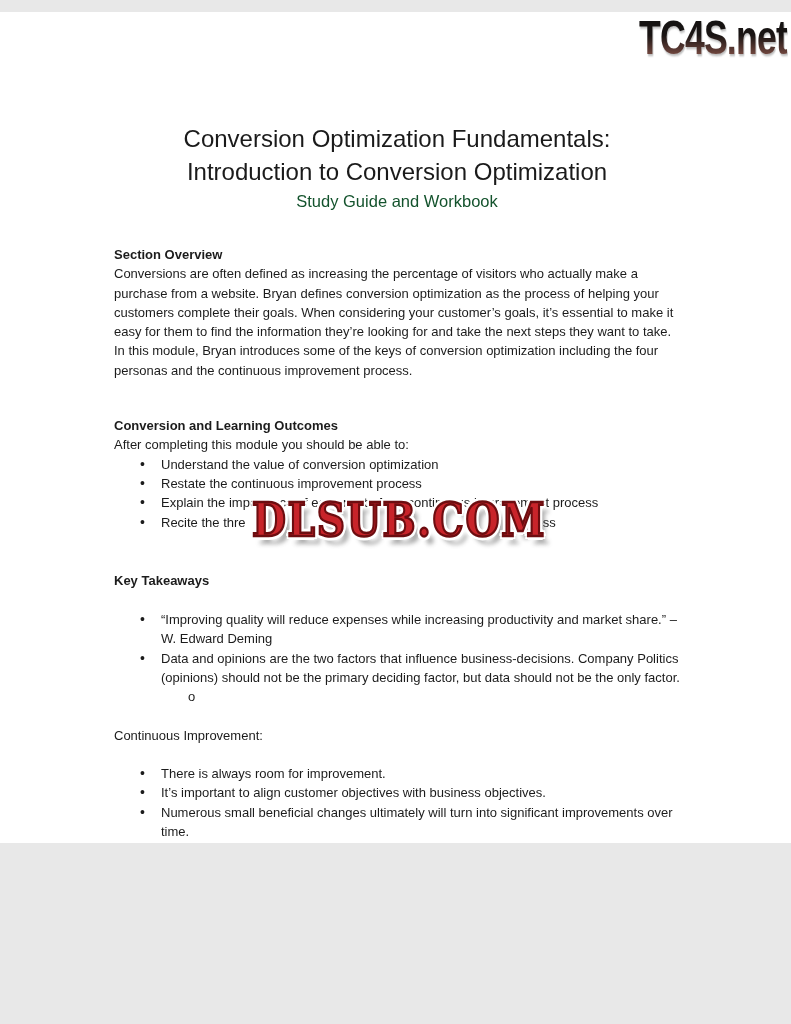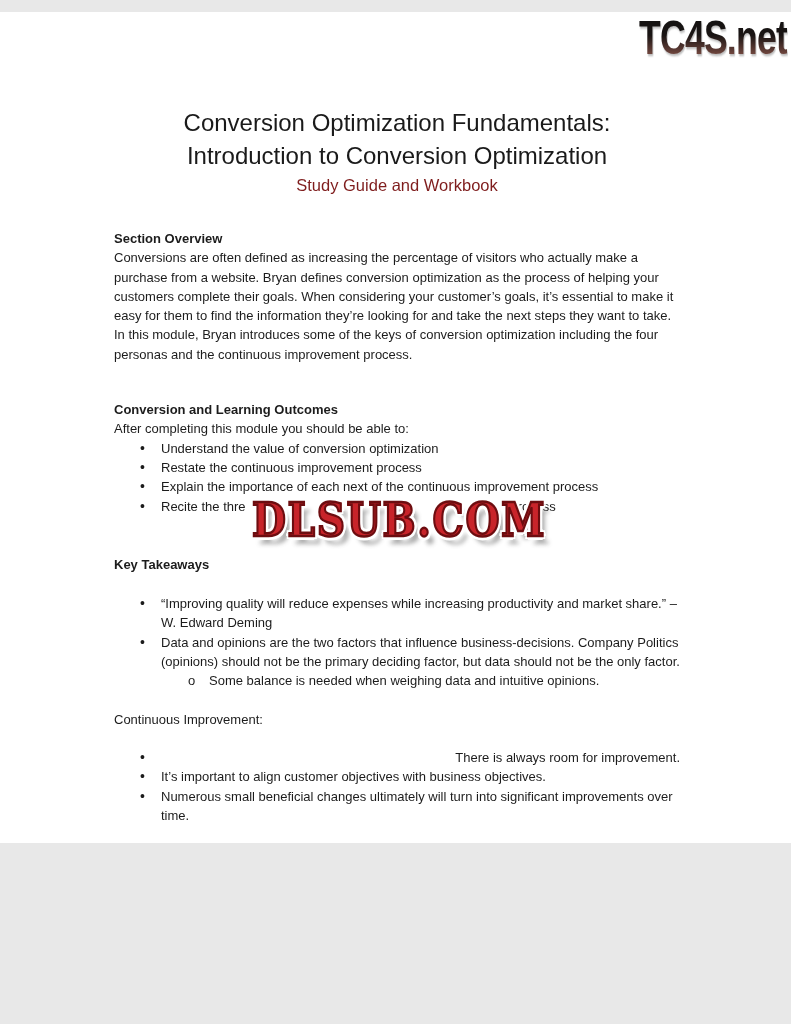--- a/index.html
+++ b/index.html
@@ -25,34 +25,34 @@
     background:linear-gradient(180deg,#101010 0%, #1a1514 45%, #6e453d 80%, #a47a70 100%);
     -webkit-background-clip:text;
     background-clip:text;
     color:transparent;
     transform:scaleX(0.74);
     transform-origin:right center;
     filter:drop-shadow(1px 2px 1px rgba(0,0,0,0.28));
   }
 
   
-  .content { position:absolute; left:114px; top:0; width:566px; }
+  .content { position:absolute; left:114px; top:16px; width:566px; }
   .title-block { padding-top:95px; text-align:center; }
   .title-main { font-size:24px; line-height:32.5px; font-weight:400; color:#1a1a1a; }
-  .title-sub  { font-size:16.5px; line-height:27px; color:#7f1d1d; }
+  .title-sub  { font-size:16.5px; line-height:27px; color:#14532d; }
 
   
   .body-txt { font-size:13px; line-height:19.3px; }
   .h-bold { font-weight:700; }
   .mt-sec   { margin-top:30px; }
   .mt-obj   { margin-top:36px; }
   .mt-kt    { margin-top:39px; }
   .mt-kt-b  { margin-top:20px; }
   .mt-ci    { margin-top:19px; }
-  .mt-ci-b  { margin-top:19px;text-align:right; }
+  .mt-ci-b  { margin-top:19px; }
 
   .bullet-row { display:flex; }
   .bullet-row .marker { flex:0 0 21px; margin-left:26px; text-align:left; }
   .bullet-row .marker::before { content:"\2022"; font-size:14px; }
   .bullet-row.sub .marker { flex:0 0 21px; margin-left:74px; }
   .bullet-row.sub .marker::before { content:"o"; font-size:13px; }
   .b-text { flex:1 1 auto; }
   .wm-gap { display:inline-block; width:272px; }
 
   
@@ -143,21 +143,20 @@
     <div class="bullet-row body-txt mt-kt-b">
       <span class="marker"></span>
       <div class="b-text">“Improving quality will reduce expenses while increasing productivity and market share.” –W. Edward Deming</div>
     </div>
     <div class="bullet-row body-txt">
       <span class="marker"></span>
       <div class="b-text">Data and opinions are the two factors that influence business-decisions. Company Politics (opinions) should not be the primary deciding factor, but data should not be the only factor.</div>
     </div>
     <div class="bullet-row sub body-txt">
       <span class="marker"></span>
-      <div class="b-text">Some balance is needed when weighing data and intuitive opinions.</div>
     </div>
 
     <div class="body-txt mt-ci">Continuous Improvement:</div>
     <div class="bullet-row body-txt mt-ci-b">
       <span class="marker"></span>
       <div class="b-text">There is always room for improvement.</div>
     </div>
     <div class="bullet-row body-txt">
       <span class="marker"></span>
       <div class="b-text">It’s important to align customer objectives with business objectives.</div>

